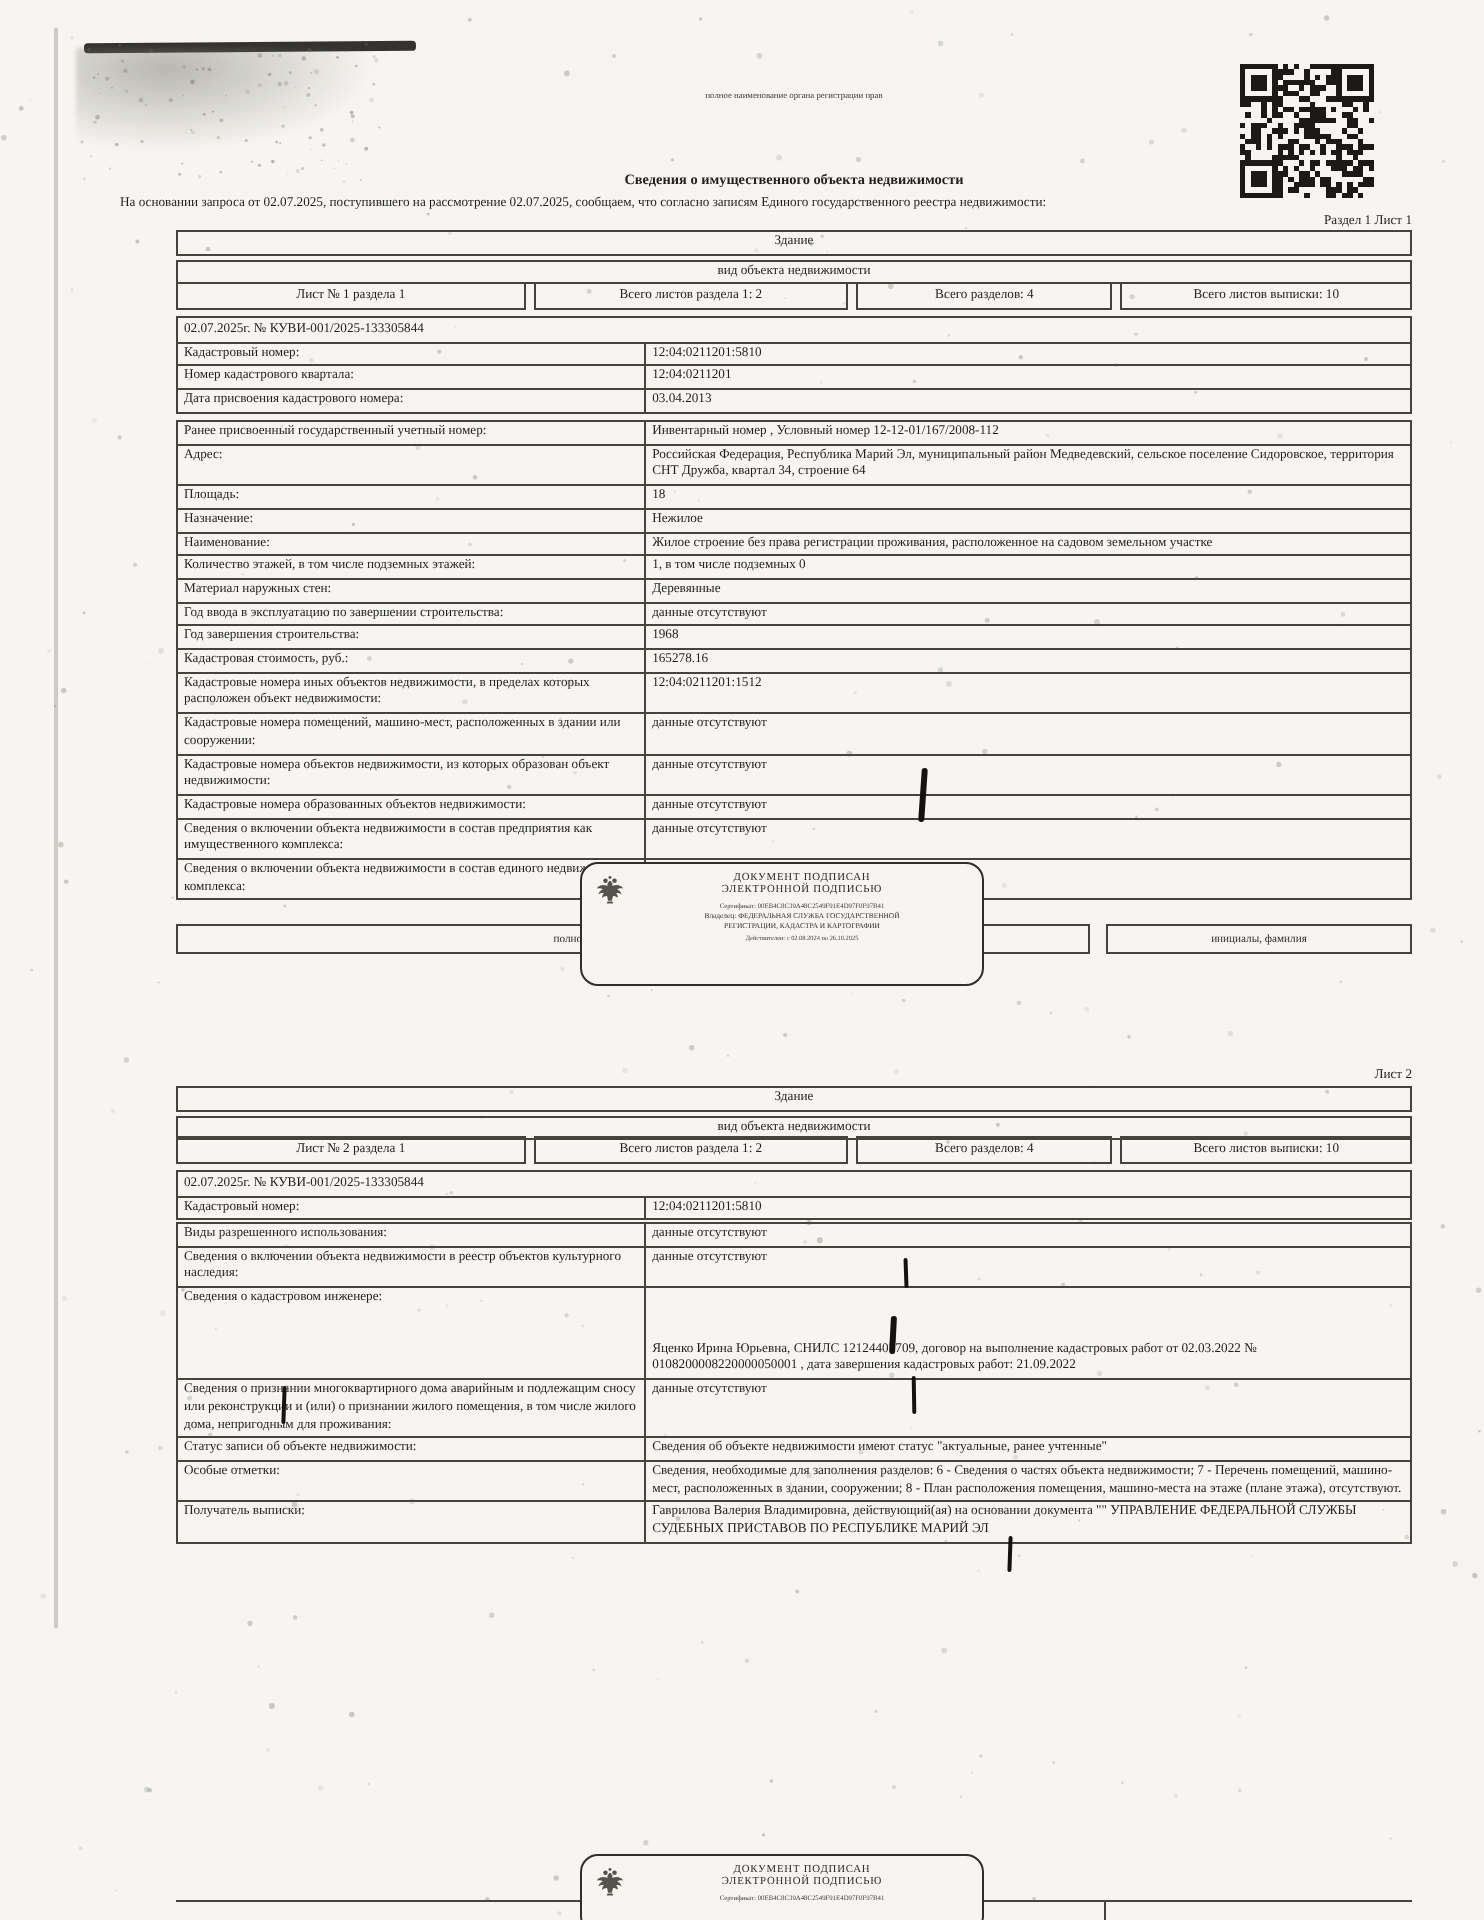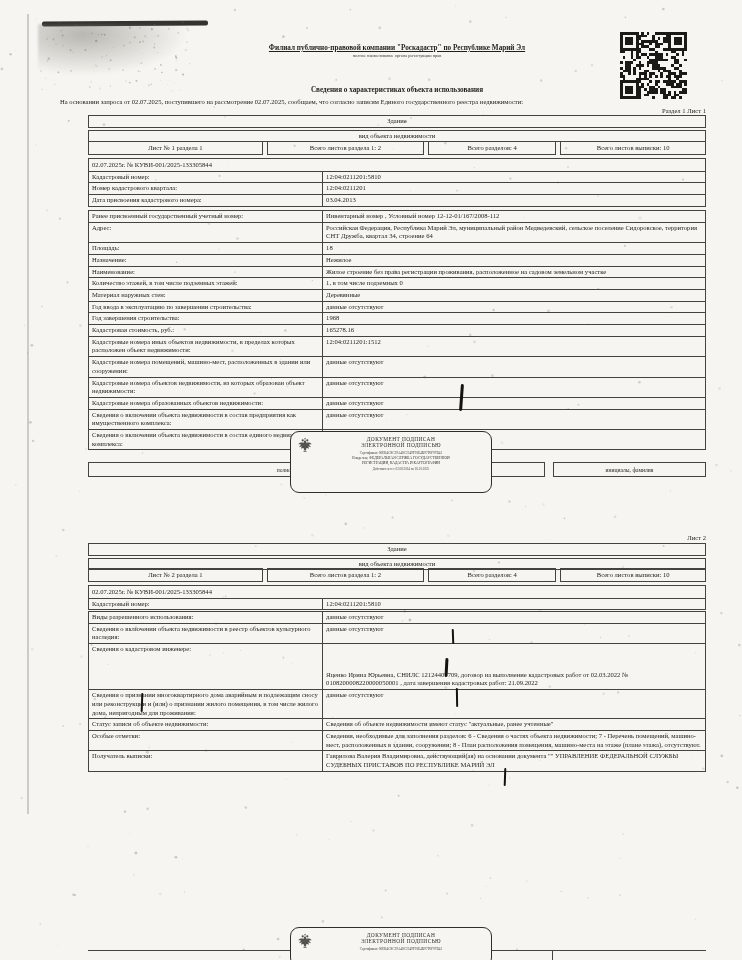--- a/index.html
+++ b/index.html
@@ -400,24 +400,23 @@
         <rect x="12" y="24" width="1" height="1"></rect>
         <rect x="16" y="24" width="1" height="1"></rect>
         <rect x="17" y="24" width="1" height="1"></rect>
         <rect x="19" y="24" width="1" height="1"></rect>
         <rect x="20" y="24" width="1" height="1"></rect>
         <rect x="22" y="24" width="1" height="1"></rect>
       </g>
     </svg>
 
   <div class="hdr" style="top:44px;">
-    <div class="org">Филиал публично-правовой компании "Роскадастр" по Республике Марий Эл</div>
     <div class="orgsub">полное наименование органа регистрации прав</div>
   </div>
-  <div class="sect" style="top:86px;">Сведения о характеристиках объекта использования</div>
+  <div class="sect" style="top:86px;">Сведения о имущественного объекта недвижимости</div>
   <div class="req" style="top:98px;">На  основании запроса от 02.07.2025, поступившего на рассмотрение 02.07.2025, сообщаем, что согласно записям Единого государственного реестра недвижимости:</div>
   <div class="rt" style="top:107px;">Раздел 1 Лист 1</div>
 
   <div class="tbl" style="top:115px;">
     <div class="box ctr">Здание</div>
     <div class="box ctr">вид объекта недвижимости</div>
   </div>
 
   <div class="tbl sheetrow" style="top:141px;">
     <div class="sc sc1">Лист № 1 раздела 1</div>

